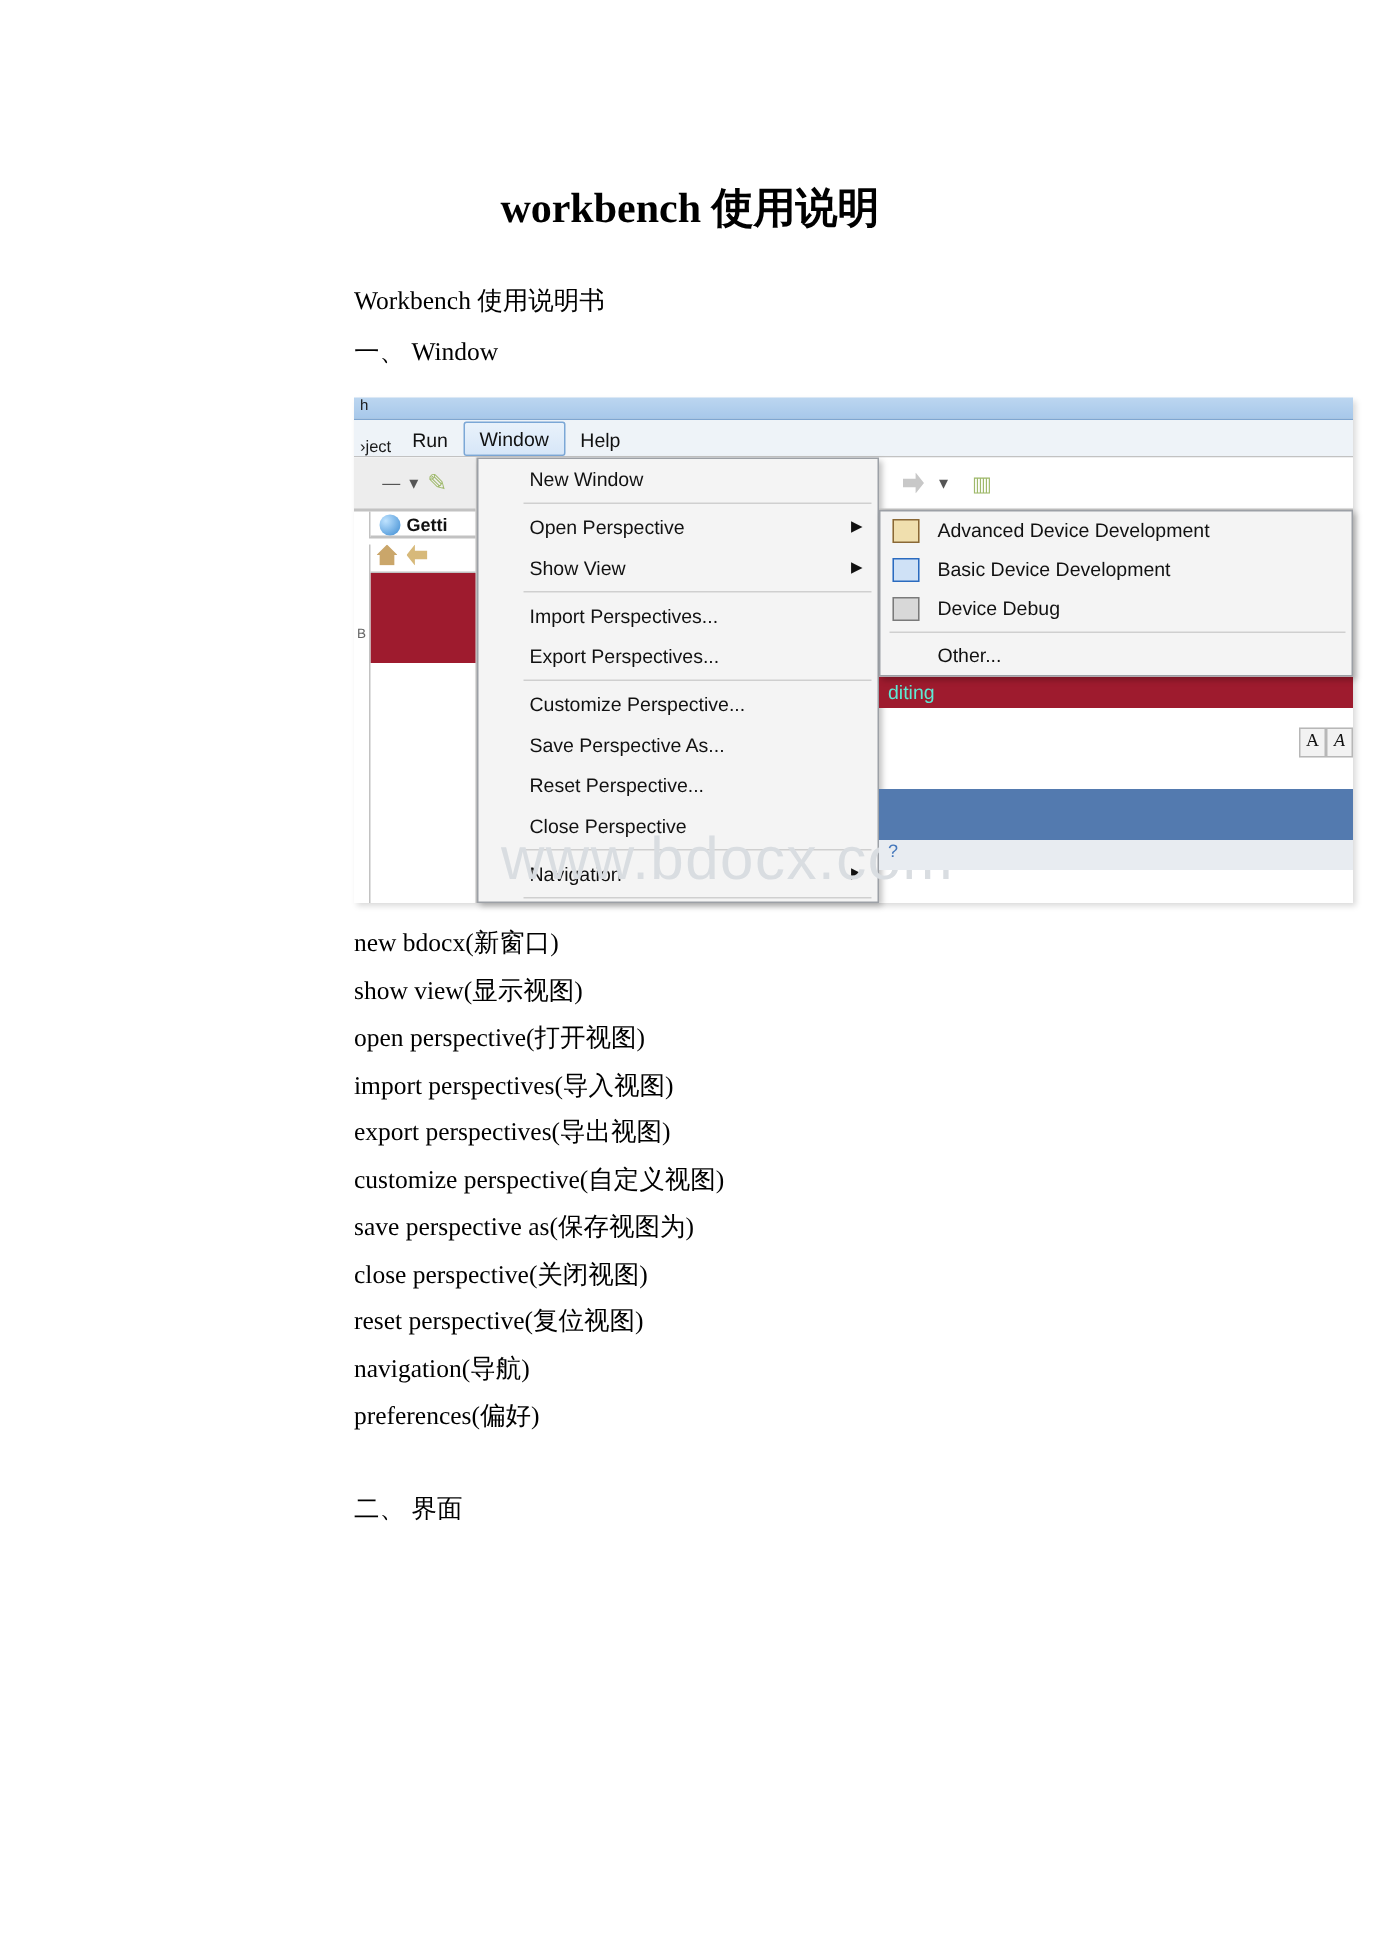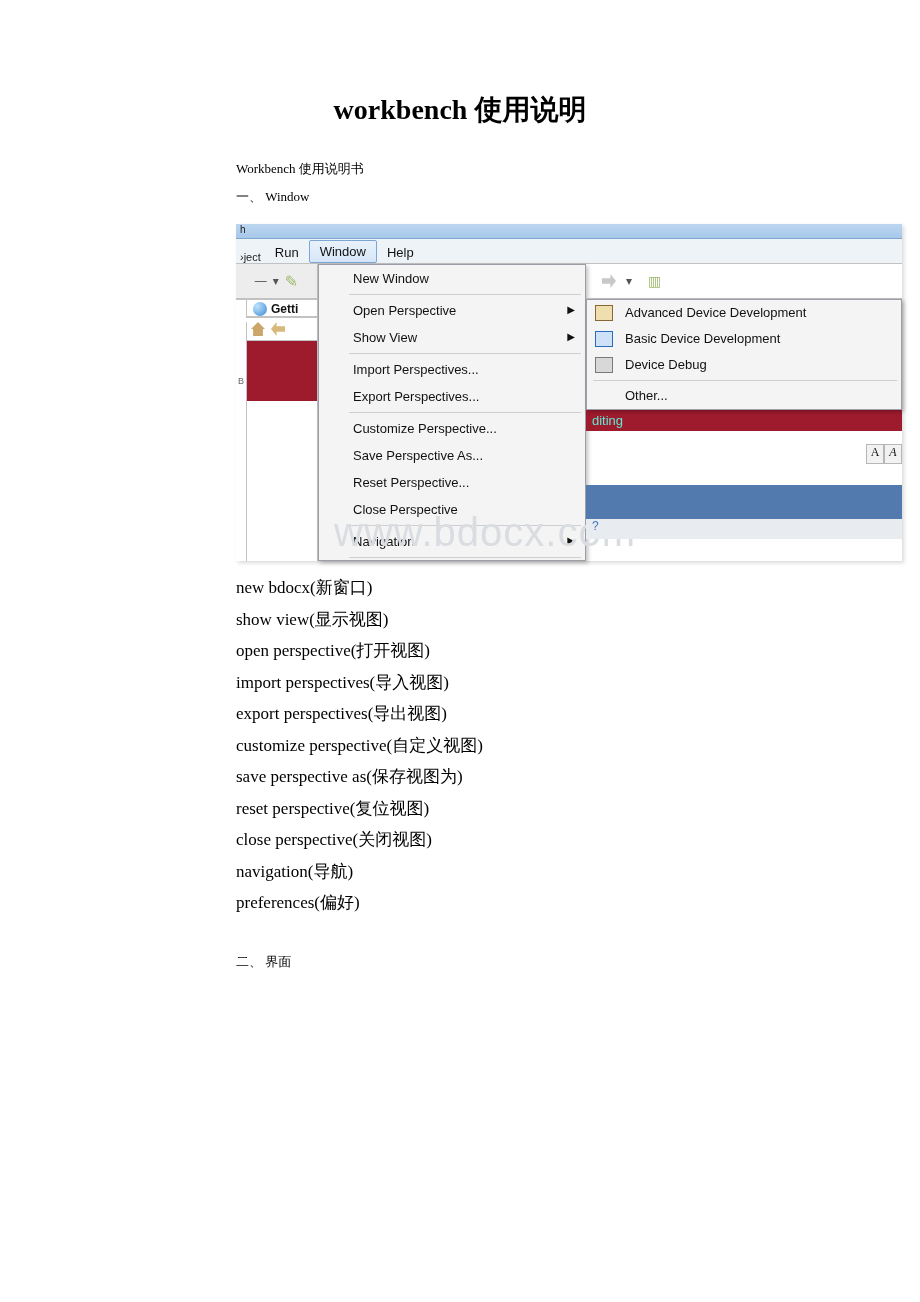--- a/index.html
+++ b/index.html
@@ -4,31 +4,31 @@
 <style>
   body {
     margin: 0;
     background: #fff;
     font-family: "Times New Roman", "SimSun", serif;
     color: #000;
   }
   .page {
     width: 748px;
     margin: 0 auto;
-    padding: 91px 150px 80px 150px;
+    padding: 120px 150px 80px 150px;
     box-sizing: border-box;
   }
   h1.title {
     text-align: center;
     font-size: 28px;
     font-weight: bold;
     margin: 0 0 30px 0;
   }
   .para {
-    font-size: 13px;
+    font-size: 17px;
     line-height: 1.5;
     margin: 8px 0;
   }
 
   
   .shot {
     margin: 18px 0 14px 0;
     width: 666px;
     font-family: "Segoe UI", Tahoma, sans-serif;
     font-size: 13px;
@@ -398,20 +398,20 @@
   </div>
 
   <div class="gloss">
     <p class="para">new bdocx(新窗口)</p>
     <p class="para">show view(显示视图)</p>
     <p class="para">open perspective(打开视图)</p>
     <p class="para">import perspectives(导入视图)</p>
     <p class="para">export perspectives(导出视图)</p>
     <p class="para">customize perspective(自定义视图)</p>
     <p class="para">save perspective as(保存视图为)</p>
+    <p class="para">close perspective(关闭视图)</p>
     <p class="para">reset perspective(复位视图)</p>
-    <p class="para">close perspective(关闭视图)</p>
     <p class="para">navigation(导航)</p>
     <p class="para">preferences(偏好)</p>
   </div>
 
   <p class="para" style="margin-top:36px;">二、 界面</p>
 </div>
 
 </body></html>

